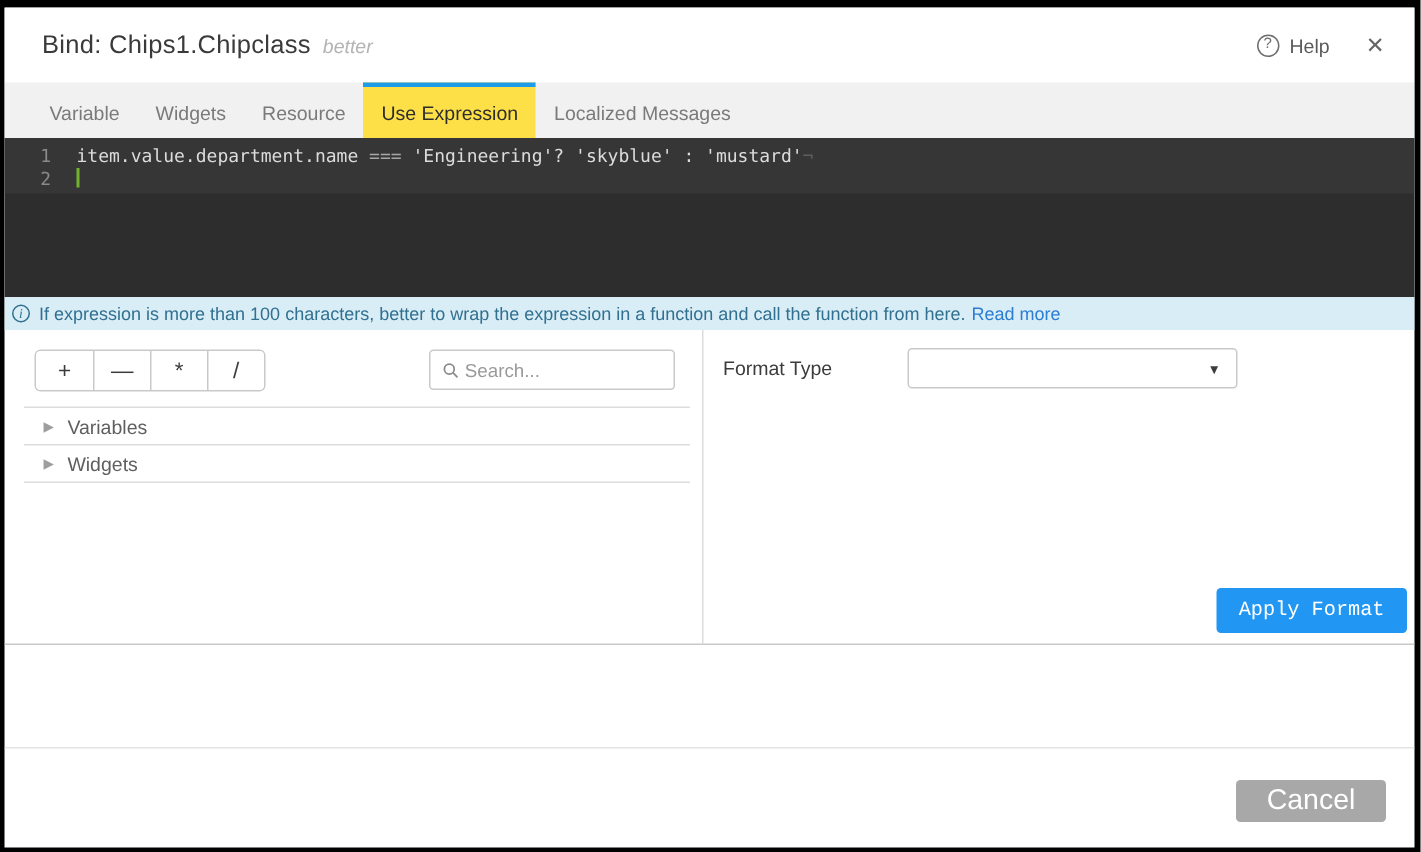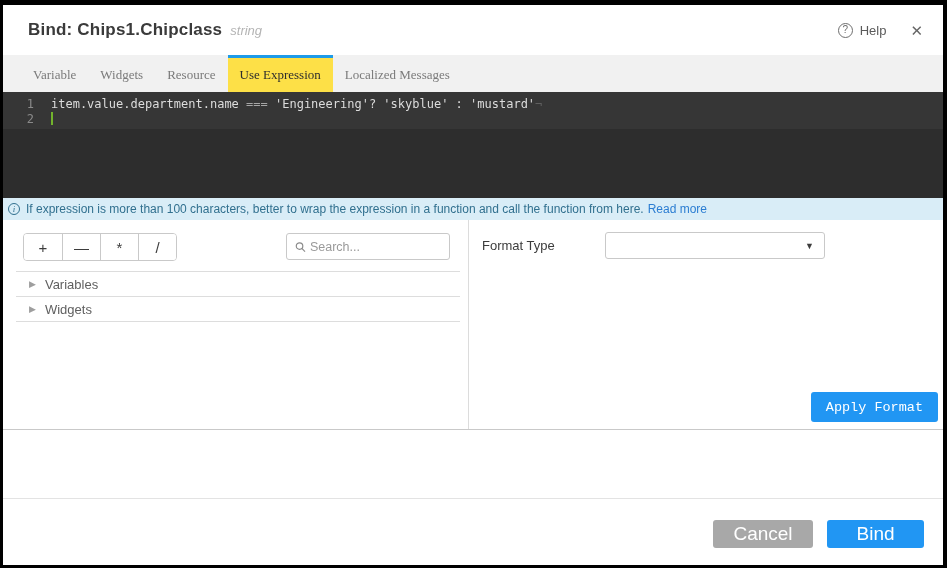--- a/index.html
+++ b/index.html
@@ -20,40 +20,39 @@
     overflow: hidden;
   }
 
   
   .header {
     height: 50px; flex: 0 0 50px;
     display: flex; align-items: center;
     padding: 0 20px 0 25px;
     background: #fff;
   }
-  .title { font-size: 17px; font-weight: 700; color: #3a3a3a; letter-spacing: .2px; }
+  .title { font-size: 17px; font-weight: 400; color: #3a3a3a; letter-spacing: .2px; }
   .type-label { font-size: 13px; font-style: italic; color: #b4b4b4; margin-left: 8px; font-weight: 400; }
   .header-right { margin-left: auto; display: flex; align-items: center; }
   .help { display: flex; align-items: center; gap: 7px; cursor: pointer; }
   .help-circle {
     width: 15px; height: 15px; border: 1px solid #6e6e6e; border-radius: 50%;
     display: flex; align-items: center; justify-content: center;
     font-size: 10px; color: #6e6e6e; line-height: 1;
   }
   .help-text { font-size: 13px; color: #5a5a5a; }
   .close-btn { margin-left: 24px; font-size: 15px; color: #666; cursor: pointer; line-height: 1; }
 
   
   .tabs {
     height: 37px; flex: 0 0 37px;
     background: #f1f1f1;
     display: flex;
     padding-left: 18px;
     font-size: 13px;
-    font-family: Liberation Serif, serif;
   }
   .tab {
     display: flex; align-items: center;
     padding: 0 12px;
     color: #7a7a7a;
     border-top: 3px solid transparent;
     cursor: pointer;
   }
   .tab.active {
     background: #fde047;
@@ -185,21 +184,21 @@
   .btn-cancel { width: 100px; background: #a8a8a8; }
   .btn-bind  { width: 97px;  background: #2196f3; }
 </style>
 </head>
 <body>
 
 <div class="dialog">
 
   <div class="header">
     <span class="title">Bind: Chips1.Chipclass</span>
-    <span class="type-label">string</span>
+    <span class="type-label">better</span>
     <div class="header-right">
       <div class="help">
         <span class="help-circle">?</span>
         <span class="help-text">Help</span>
       </div>
       <span class="close-btn">✕</span>
     </div>
   </div>
 
   <div class="tabs">
@@ -279,16 +278,15 @@
       </div>
       <button class="apply-btn">Apply Format</button>
     </div>
 
   </div>
 
   <div class="spacer"></div>
 
   <div class="footer">
     <button class="btn btn-cancel">Cancel</button>
-    <button class="btn btn-bind">Bind</button>
   </div>
 
 </div>
 
 </body></html>

